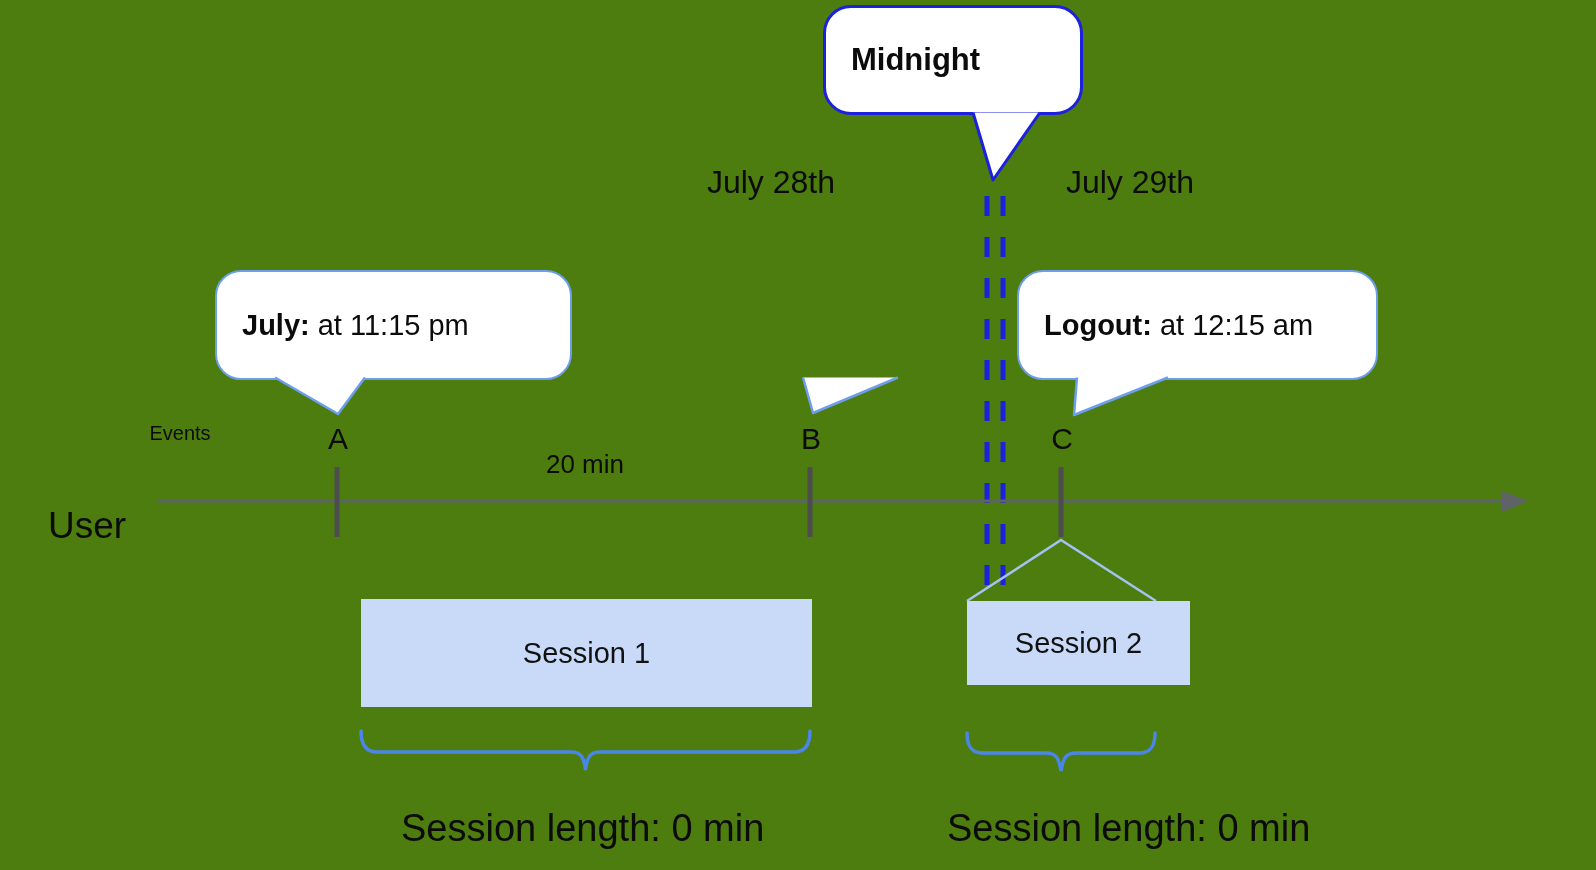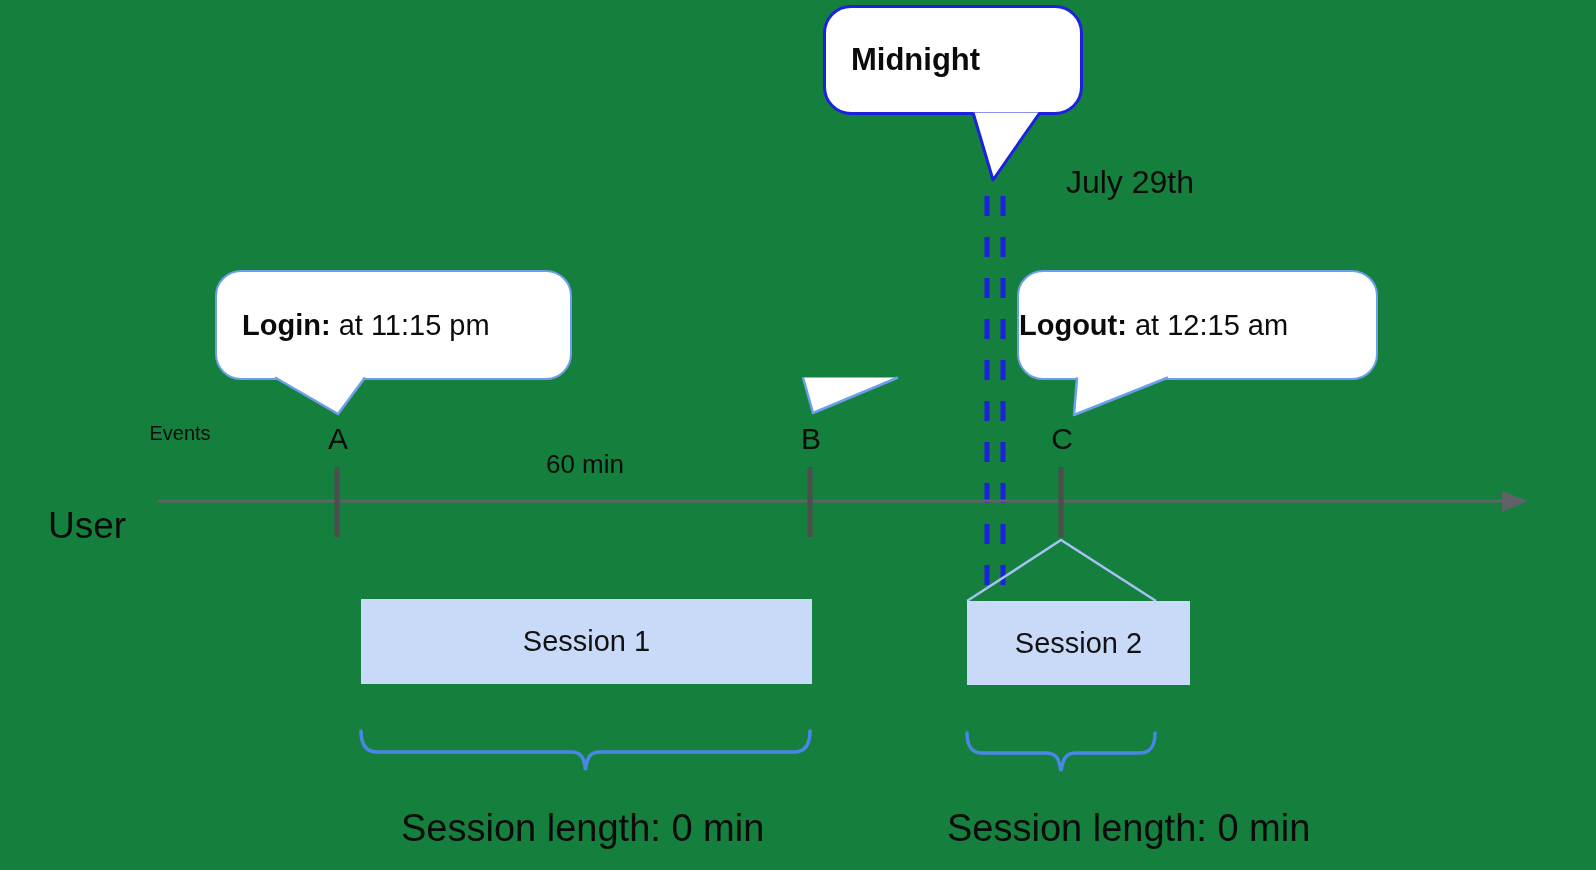--- a/index.html
+++ b/index.html
@@ -1,38 +1,38 @@
 <!DOCTYPE html>
 <html><head>
 <meta charset="utf-8">
 <style>
   * { margin:0; padding:0; box-sizing:border-box; }
   html,body { background:#ffffff; }
   body { font-family:"Liberation Sans", sans-serif; color:#0b0b0b; }
-  .canvas { position:relative; width:1596px; height:870px; background:#15803d; overflow:hidden;text-decoration:underline; }
+  .canvas { position:relative; width:1596px; height:870px; background:#4d7c0f; overflow:hidden;text-decoration:underline; }
 
   
   .bubble-layer { position:absolute; inset:0; z-index:1; }
   .line-layer   { position:absolute; inset:0; z-index:2; pointer-events:none; }
   .text-layer   { position:absolute; inset:0; z-index:3; }
 
   
   .bubble {
     position:absolute; background:#fff; display:flex; align-items:center;
     border-radius:26px; font-size:29px; white-space:nowrap;
   }
   .bubble .bold { font-weight:bold; }
   .bubble-midnight {
     left:823px; top:5px; width:260px; height:110px;
     border:3px solid #1c21dd; padding-left:25px;
     font-size:31px; font-weight:bold; border-radius:28px;
   }
   .bubble-login  { left:215px;  top:270px; width:357px; height:110px; border:2.5px solid #6d9eeb; padding-left:25px; }
   .bubble-eventb { left:600px;  top:270px; width:362px; height:110px; border:2.5px solid #6d9eeb; padding-left:15px; }
-  .bubble-logout { left:1017px; top:270px; width:361px; height:110px; border:2.5px solid #6d9eeb; }
+  .bubble-logout { left:1017px; top:270px; width:361px; height:110px; border:2.5px solid #6d9eeb; padding-left:25px; }
 
   
   .lbl { position:absolute; white-space:nowrap; line-height:1.2; }
   .lbl-date { font-size:32px; top:163px; width:220px; text-align:center; }
   .lbl-july28 { left:661px; }
   .lbl-july29 { left:1020px; }
   .lbl-events { left:130px; top:421px; width:100px; text-align:center; font-size:20px; }
   .lbl-marker { top:421px; width:60px; text-align:center; font-size:30px; }
   .lbl-marker-a { left:308px; }
   .lbl-marker-b { left:781px; }
@@ -41,34 +41,34 @@
   .lbl-interval { left:505px; top:449px; width:160px; text-align:center; font-size:26px; }
   .lbl-sesslen { top:806px; font-size:38px;margin-left:39px; }
   .lbl-sesslen-1 { left:362px; }
   .lbl-sesslen-2 { left:908px; }
 
   
   .session-box {
     position:absolute; background:#c9daf8; display:flex; align-items:center; justify-content:center;
     font-size:29px; color:#111;
   }
-  .session-1 { left:361px; top:599px; width:451px; height:85px; }
+  .session-1 { left:361px; top:599px; width:451px; height:108px; }
   .session-2 { left:967px; top:601px; width:223px; height:84px; }
 </style>
 </head>
 <body>
 
 <div class="canvas">
 
   <div class="bubble-layer">
     <div class="bubble bubble-midnight">
       <span>Midnight</span>
     </div>
     <div class="bubble bubble-login">
-      <span><span class="bold">Login:</span><span> at 11:15 pm</span></span>
+      <span><span class="bold">July:</span><span> at 11:15 pm</span></span>
     </div>
     <div class="bubble bubble-logout">
       <span><span class="bold">Logout:</span><span> at 12:15 am</span></span>
     </div>
   </div>
 
   <svg class="line-layer" viewBox="0 0 1596 870">
 
     <line x1="987" y1="196" x2="987" y2="600" stroke="#1c21dd" stroke-width="5" stroke-dasharray="20 21"></line>
     <line x1="1003" y1="196" x2="1003" y2="600" stroke="#1c21dd" stroke-width="5" stroke-dasharray="20 21"></line>
@@ -85,29 +85,30 @@
     <path d="M803,377.5 L813,413 L898,377.5" fill="#ffffff" stroke="#6d9eeb" stroke-width="2.5" stroke-linejoin="round"></path>
     <path d="M1077,377.5 L1074,415 L1168,377.5" fill="#ffffff" stroke="#6d9eeb" stroke-width="2.5" stroke-linejoin="round"></path>
 
     <path d="M967,601 L1061,540 L1156,601" fill="none" stroke="#a4c2f4" stroke-width="2.5"></path>
 
     <path d="M361,731 C361,745 366,752 377,752 L571,752 C581,752 584,757 585.5,770 C587,757 590,752 600,752 L794,752 C805,752 810,745 810,731" fill="none" stroke="#4a86e8" stroke-width="3.5" stroke-linecap="round"></path>
     <path d="M967,733 C967,747 972,753 983,753 L1046,753 C1056,753 1059,758 1061,771 C1063,758 1066,753 1076,753 L1139,753 C1150,753 1155,747 1155,733" fill="none" stroke="#4a86e8" stroke-width="3.5" stroke-linecap="round"></path>
   </svg>
 
   <div class="text-layer">
+    <div class="lbl lbl-date lbl-july28">July 28th</div>
     <div class="lbl lbl-date lbl-july29">July 29th</div>
 
     <div class="lbl lbl-events">Events</div>
     <div class="lbl lbl-marker lbl-marker-a">A</div>
     <div class="lbl lbl-marker lbl-marker-b">B</div>
     <div class="lbl lbl-marker lbl-marker-c">C</div>
 
     <div class="lbl lbl-user">User</div>
-    <div class="lbl lbl-interval">60 min</div>
+    <div class="lbl lbl-interval">20 min</div>
 
     <div class="session-box session-1">
       <span>Session 1</span>
     </div>
     <div class="session-box session-2">
       <span>Session 2</span>
     </div>
 
     <div class="lbl lbl-sesslen lbl-sesslen-1">Session length: 0 min</div>
     <div class="lbl lbl-sesslen lbl-sesslen-2">Session length: 0 min</div>

